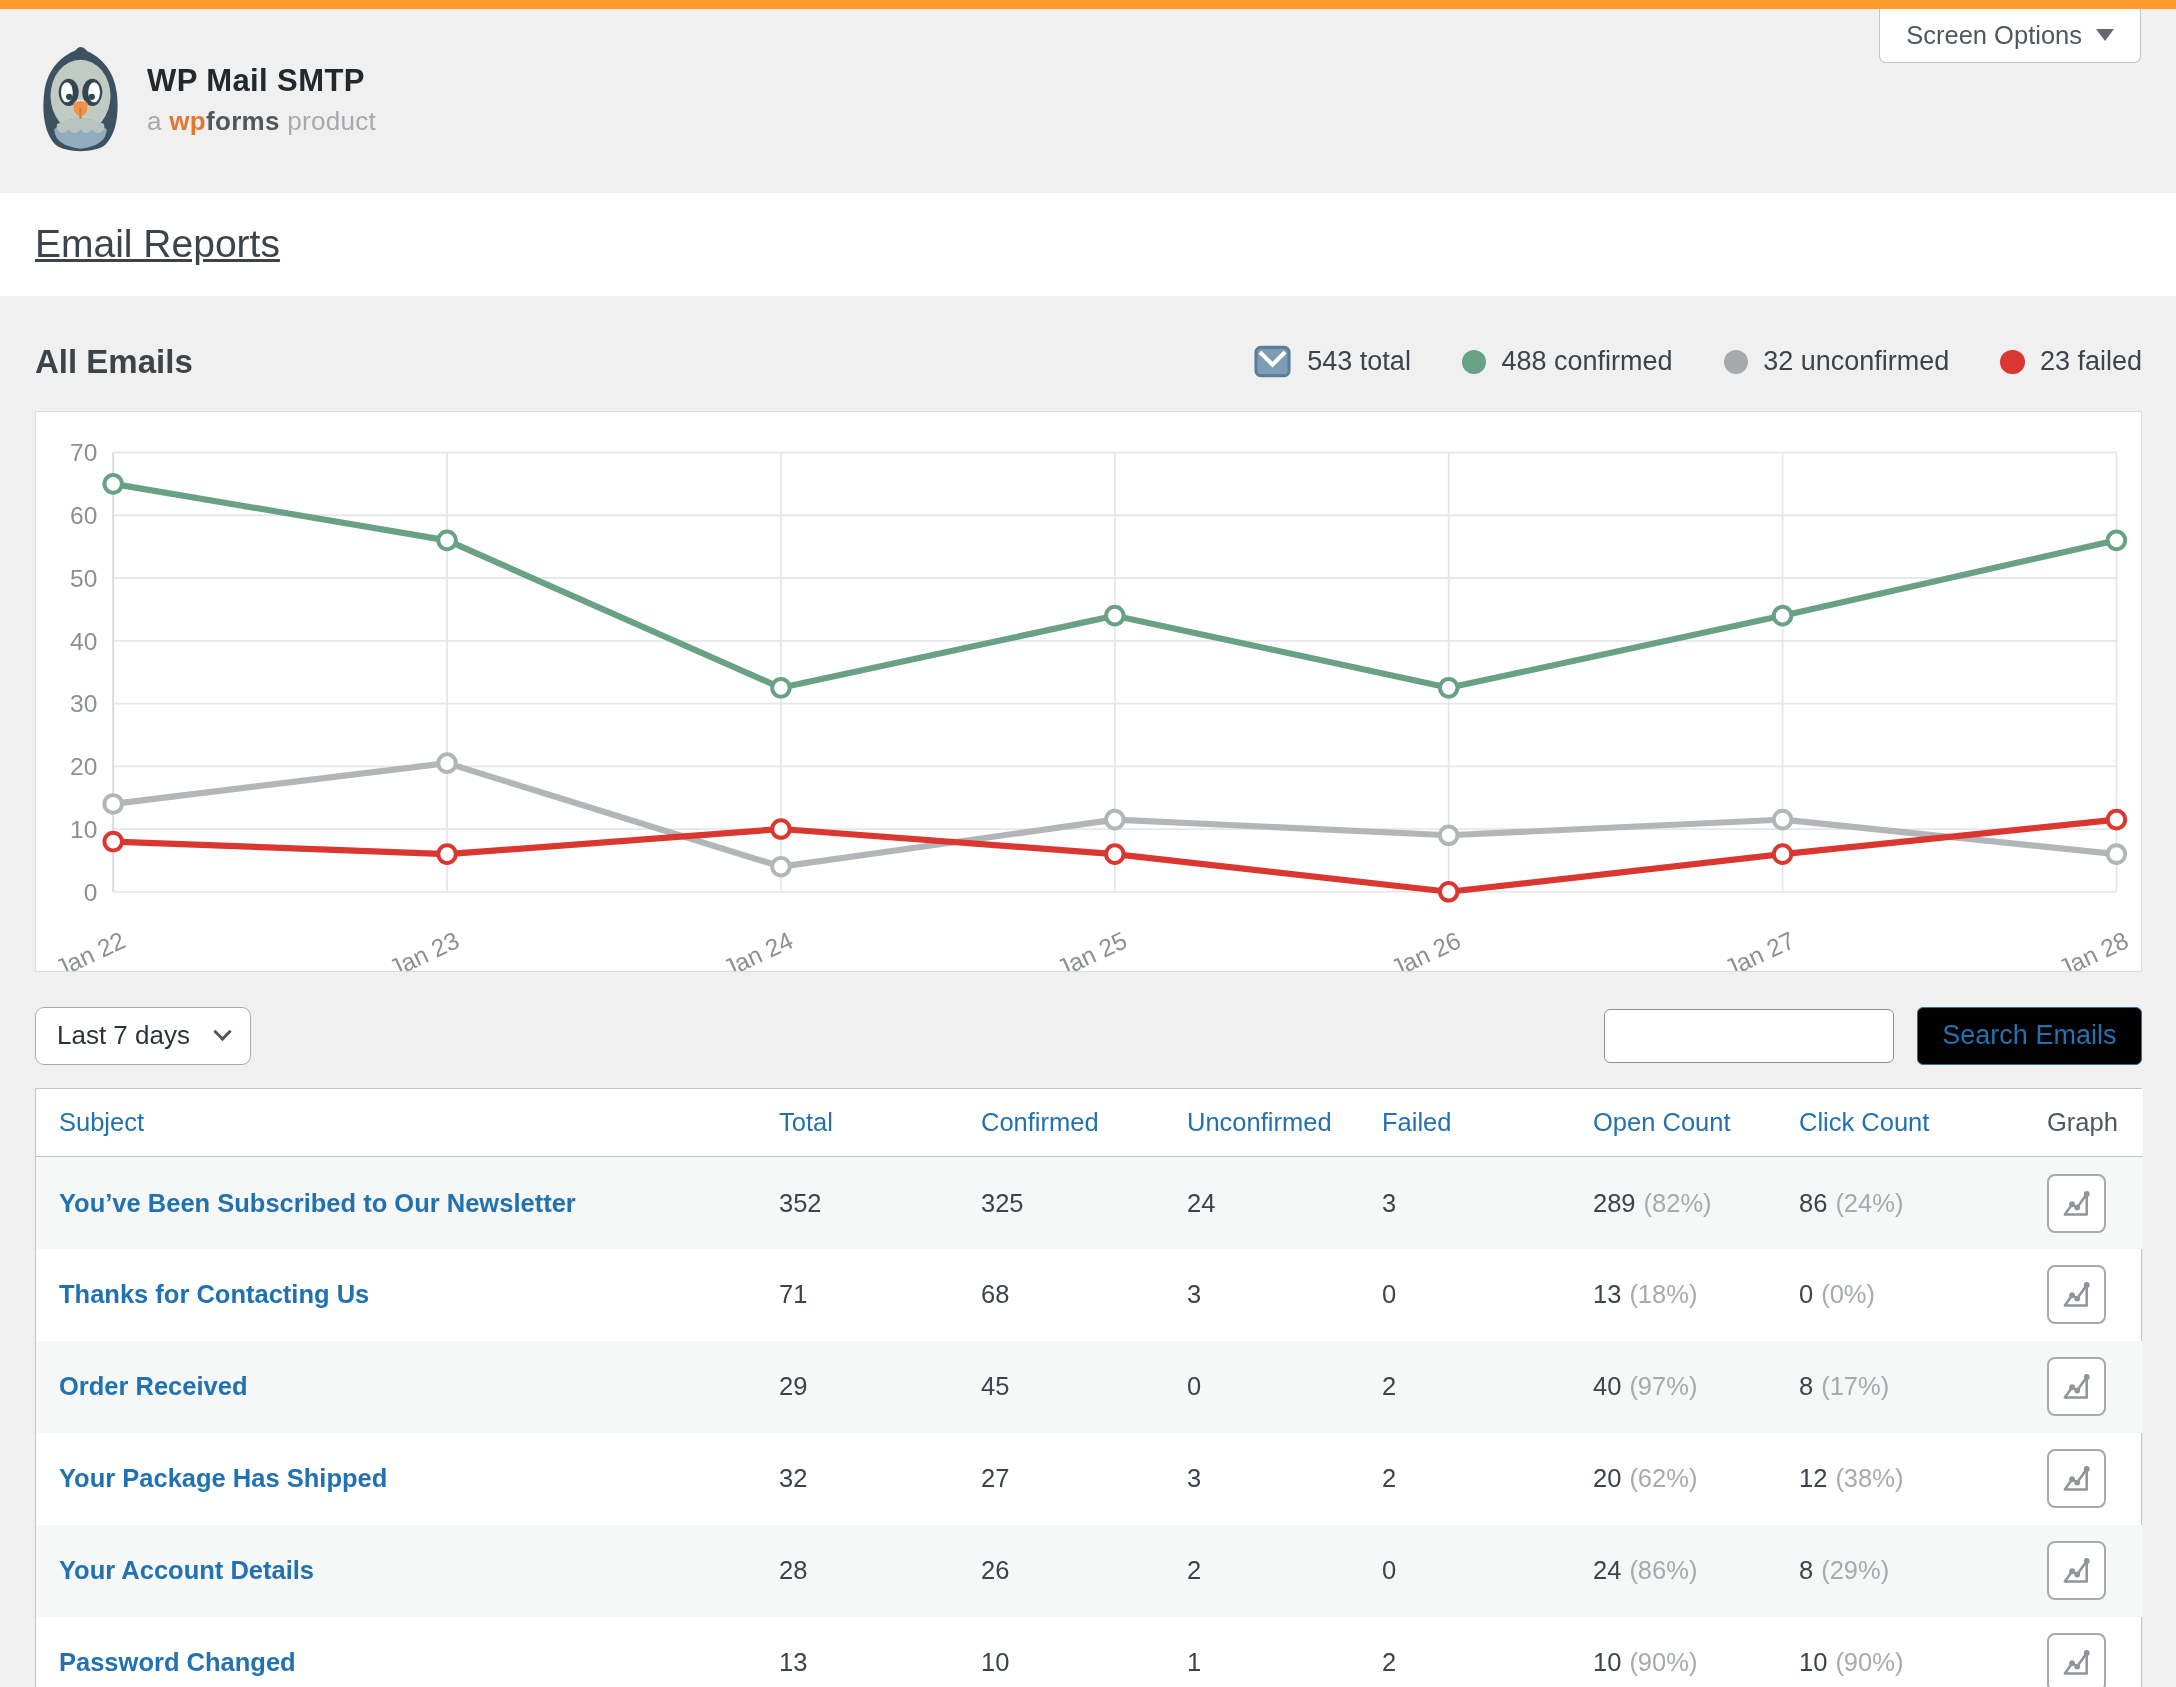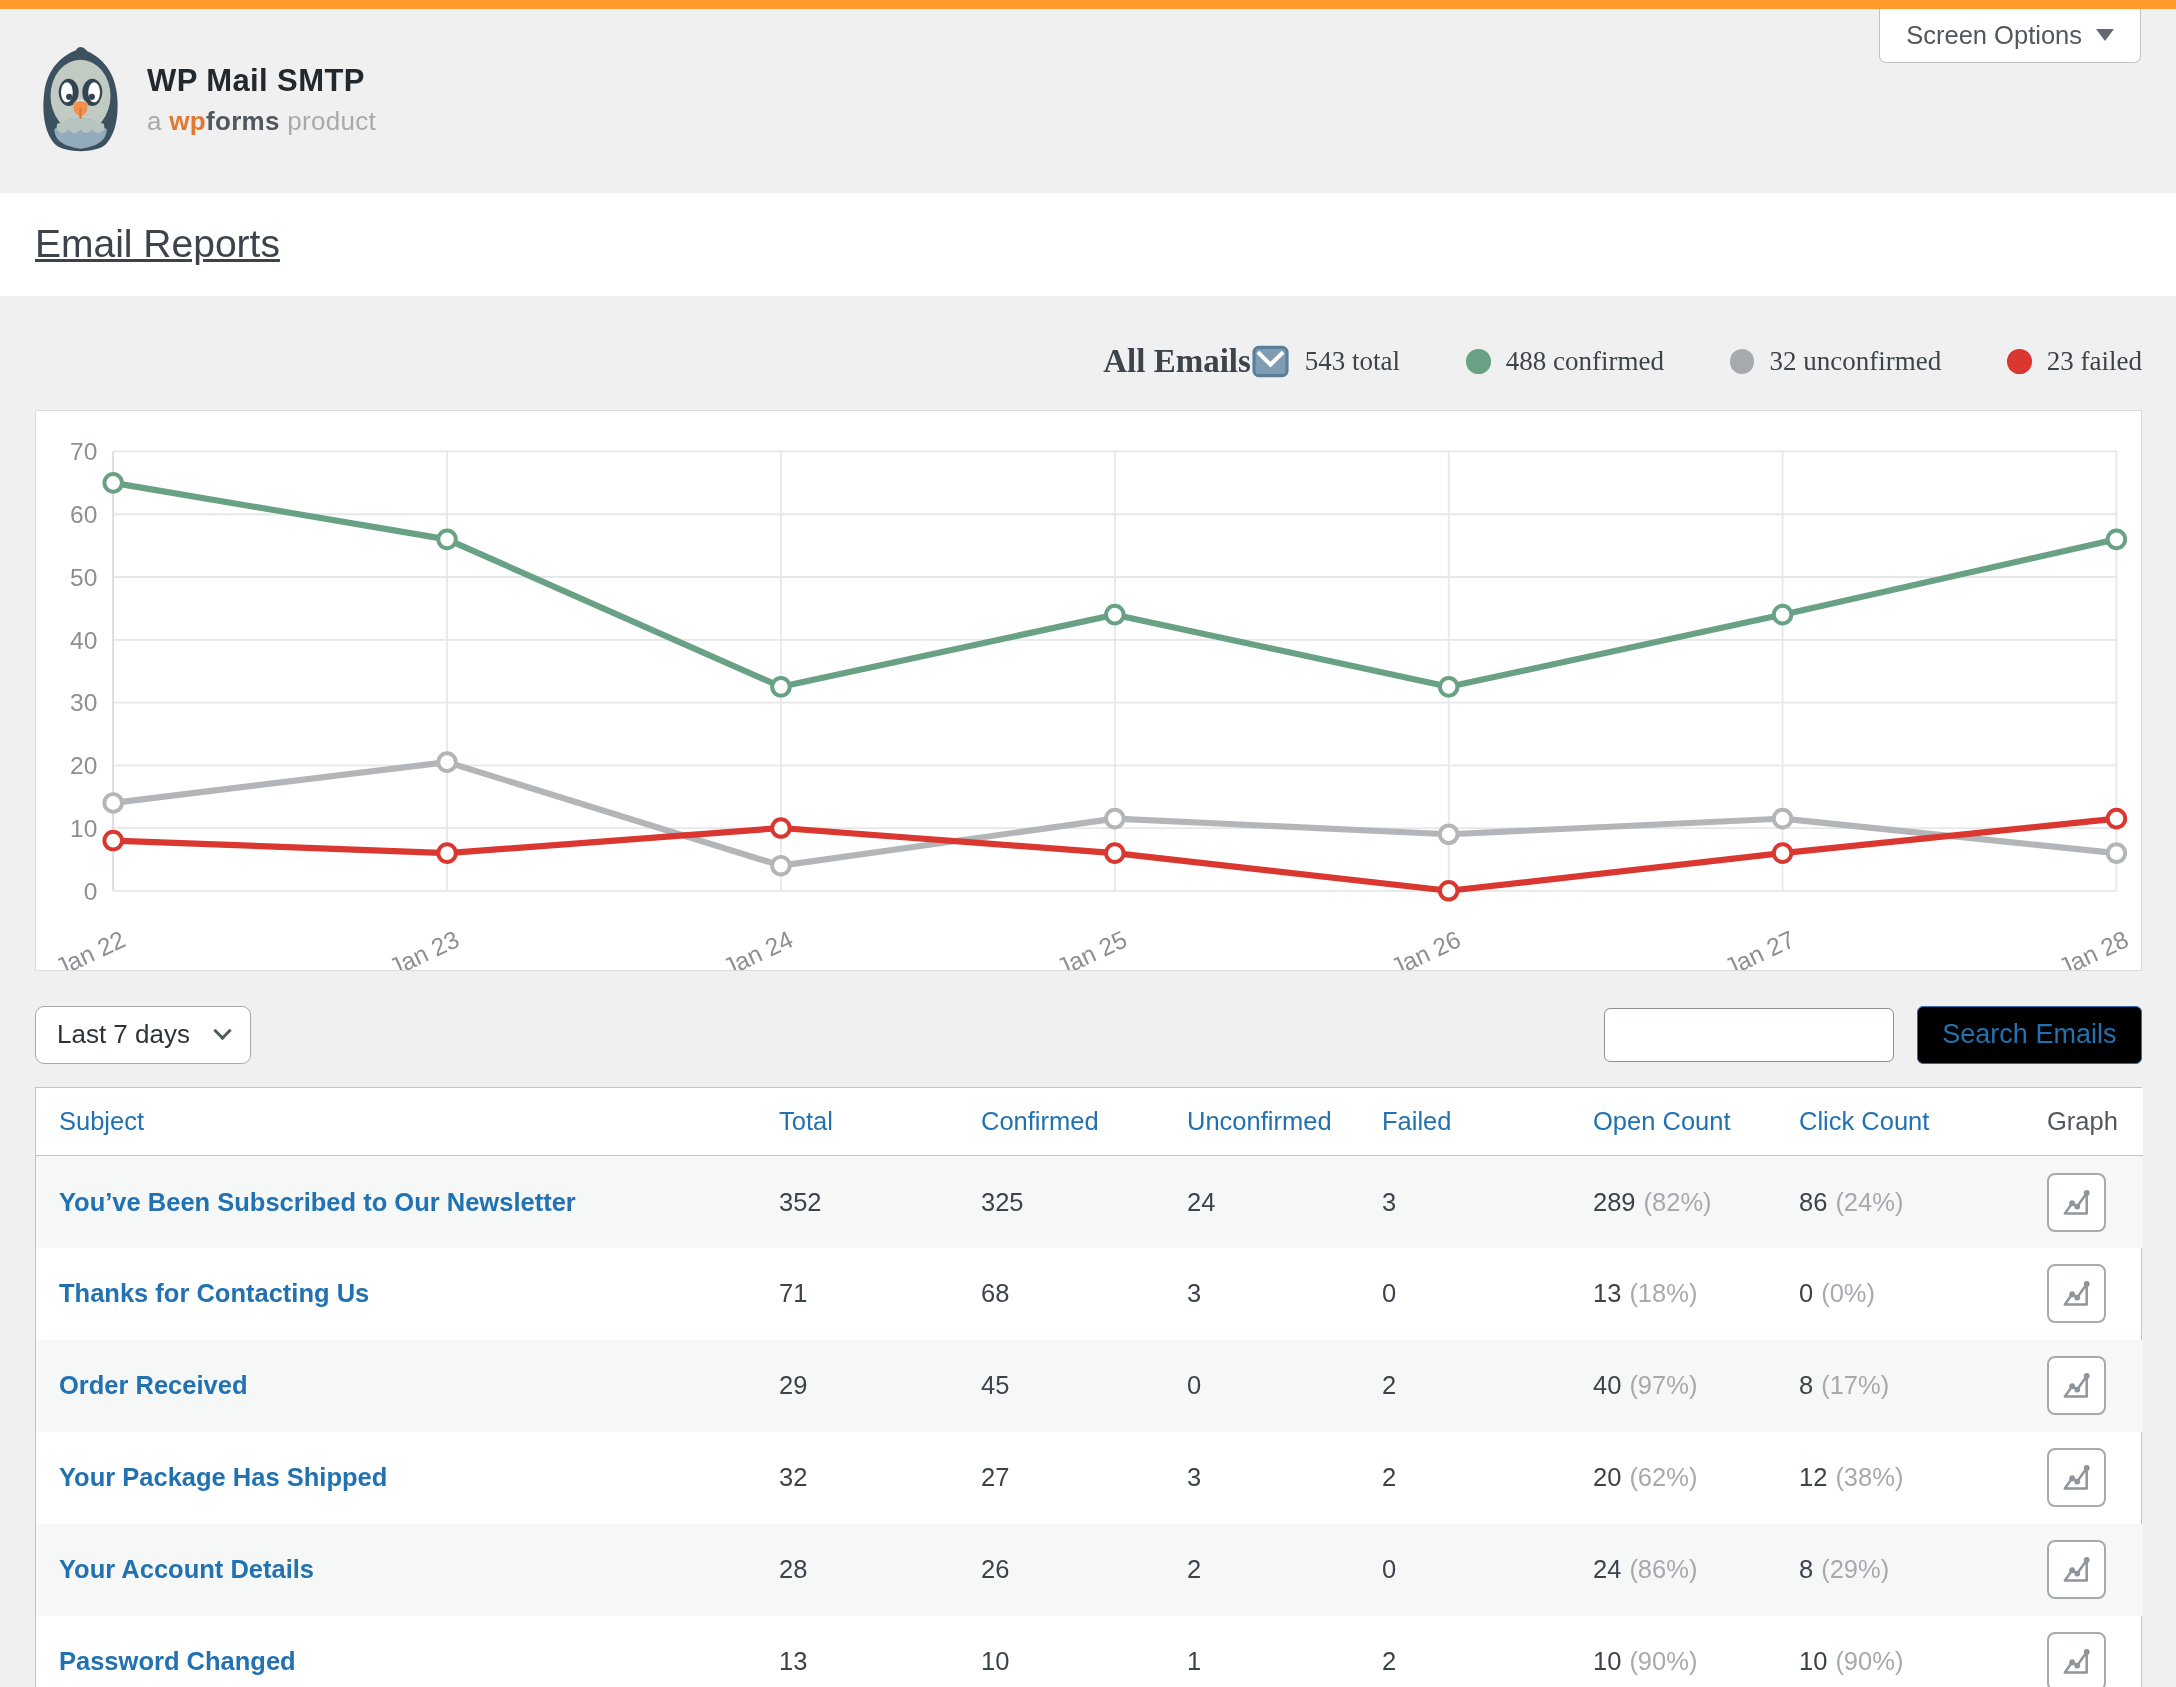--- a/index.html
+++ b/index.html
@@ -34,23 +34,23 @@
   .logo { width: 91px; height: 109px; flex: 0 0 auto; }
   .app-title { font-size: 31px; font-weight: 700; color: #23282d; letter-spacing: 0.4px; margin: 0; line-height: 1.05; }
   .tagline { font-size: 26px; color: #a7aaad; margin-top: 8.8px; letter-spacing: 0.3px; }
   .tagline .wp { color: #e27730; font-weight: 700; }
   .tagline .forms { color: #50575e; font-weight: 700; }
   
   .page-band { height: 103px; background: #fff; display: flex; align-items: center; padding: 0 35px; }
   .page-band h1 { font-size: 39px; font-weight: 400; color: #3c434a; margin: 0; text-decoration: underline; }
   
   main { padding: 47px 35px 0 35px; }
-  .section-row { display: flex; align-items: center; justify-content: flex-end; margin-bottom: 30px; font-family: Liberation Serif, serif; }
+  .section-row { display: flex; align-items: center; justify-content: space-between; margin-bottom: 30px; }
   .section-title { font-size: 33px; font-weight: 600; color: #3c434a; margin: 0; }
-  .legend { display: flex; align-items: center; gap: 66px; list-style: none; margin: 0; padding: 0; }
+  .legend { display: flex; align-items: center; gap: 51px; list-style: none; margin: 0; padding: 0; }
   .legend li { display: flex; align-items: center; gap: 15px; font-size: 27px; color: #3c434a; }
   .legend .dot { width: 24.6px; height: 24.6px; border-radius: 50%; display: inline-block; }
   .legend .env { width: 39px; height: 33px; display: inline-flex; }
   
   .chart-card { background: #fff; border: 1.8px solid #dcdcde; height: 561px; }
   .chart-card svg { display: block; width: 100%; height: 100%; }
   
   .controls { margin-top: 35px; height: 58px; display: flex; align-items: center; justify-content: space-between; }
   .select-box {
     height: 58px; min-width: 212px; background: #fff;

